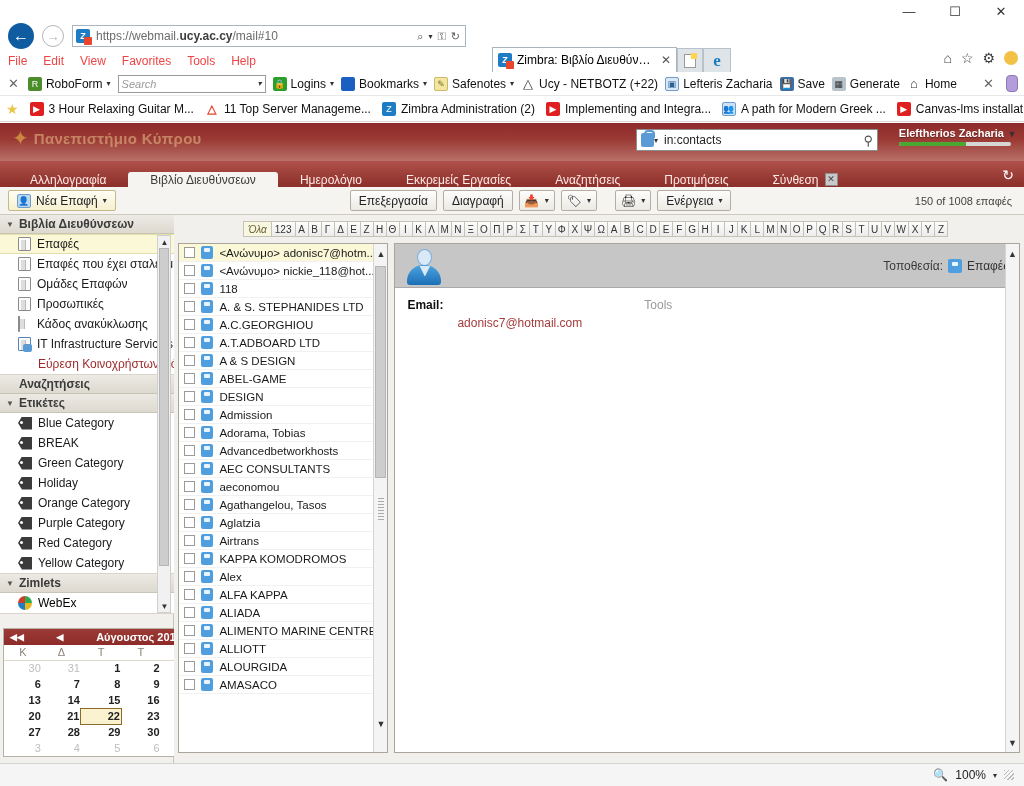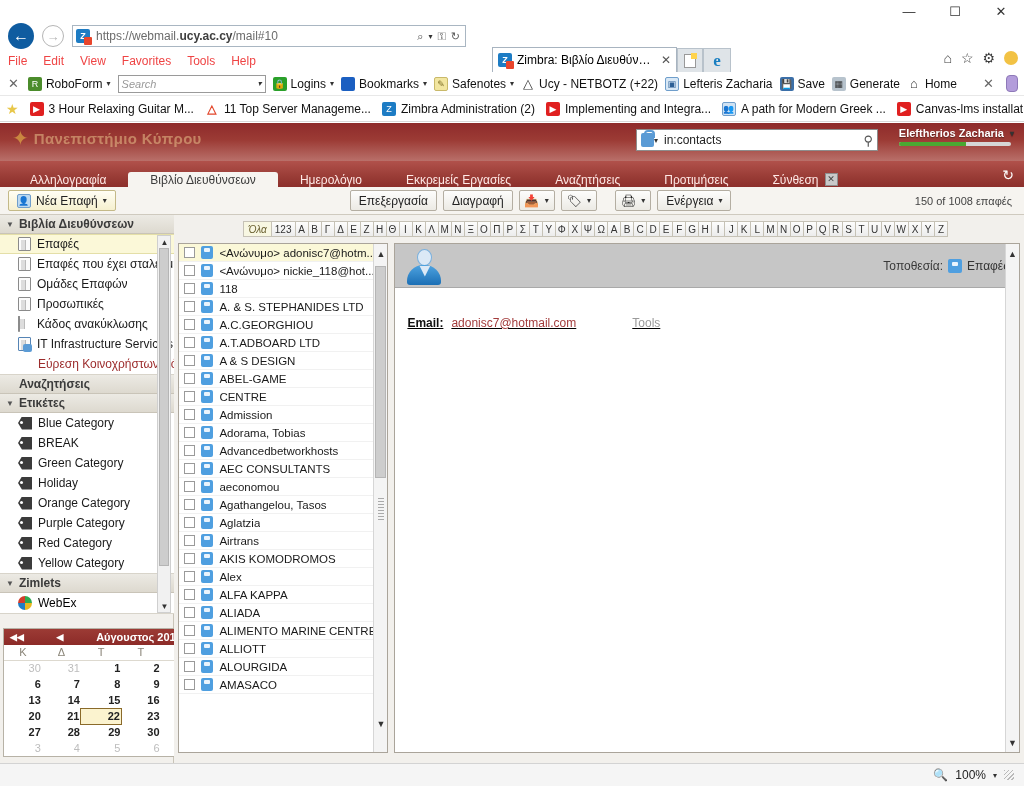--- a/index.html
+++ b/index.html
@@ -305,21 +305,21 @@
     width:38px;height:38px; position:relative; flex:0 0 auto;
   }
   .avatar .head { position:absolute; left:12px; top:2px; width:15px;height:17px; background:#dbe9f6; border-radius:50%; border:1px solid #7ab0dd;}
   .avatar .body { position:absolute; left:2px; bottom:0; width:34px;height:20px; background:linear-gradient(to bottom,#4ea3e0,#1b6fb5); border-radius:16px 16px 3px 3px;}
   .avatar .vneck { position:absolute; left:14px; bottom:8px; width:11px;height:11px; background:#dbe9f6; clip-path:polygon(0 0,100% 0,50% 100%); }
   .dp-loc { margin-left:auto; display:flex; align-items:center; gap:5px; font-size:12px; color:#3a3a3a; }
   .dp-loc b { font-weight:normal; color:#333; }
   .loc-chip { width:14px;height:14px;background:#4f9fe0;border-radius:2px;position:relative;}
   .loc-chip::after{content:"";position:absolute;left:4px;top:3px;width:6px;height:4px;background:#eaf4fd;border-radius:1px;}
   .dp-body { padding:10px 12px; font-size:12px; }
-  .dp-row { display:flex; align-items:flex-end; gap:4px;text-decoration:underline; }
+  .dp-row { display:flex; align-items:flex-start; gap:10px; }
   .dp-label { font-weight:bold; color:#111; min-width:40px; }
   .dp-val { color:#a33c3c;margin-top:18px; }
   .dp-type { color:#9a9a9a; margin-left:52px; }
   .dp-vscroll { position:absolute; right:0; top:0; width:14px; height:100%; background:#f4f4f4; border-left:1px solid #d6d6d6;}
   .dp-vscroll .up,.dp-vscroll .dn{position:absolute;left:1px;width:11px;height:13px;display:flex;align-items:center;justify-content:center;font-size:9px;color:#333;font-weight:bold;}
   .dp-vscroll .up{top:3px;} .dp-vscroll .dn{bottom:3px;}
 
   
   .statusbar {
     position:absolute; left:0; bottom:0; width:1024px; height:23px; background:#f5f5f5;
@@ -837,21 +837,21 @@
                   <span class="cname">A &amp; S DESIGN</span>
                 </div>
                 <div class="crow">
                   <span class="cbx"></span>
                   <span class="ccard"></span>
                   <span class="cname">ABEL-GAME</span>
                 </div>
                 <div class="crow">
                   <span class="cbx"></span>
                   <span class="ccard"></span>
-                  <span class="cname">CENTRE</span>
+                  <span class="cname">DESIGN</span>
                 </div>
                 <div class="crow">
                   <span class="cbx"></span>
                   <span class="ccard"></span>
                   <span class="cname">Admission</span>
                 </div>
                 <div class="crow">
                   <span class="cbx"></span>
                   <span class="ccard"></span>
                   <span class="cname">Adorama, Tobias</span>
@@ -882,21 +882,21 @@
                   <span class="cname">Aglatzia</span>
                 </div>
                 <div class="crow">
                   <span class="cbx"></span>
                   <span class="ccard"></span>
                   <span class="cname">Airtrans</span>
                 </div>
                 <div class="crow">
                   <span class="cbx"></span>
                   <span class="ccard"></span>
-                  <span class="cname">AKIS KOMODROMOS</span>
+                  <span class="cname">KAPPA KOMODROMOS</span>
                 </div>
                 <div class="crow">
                   <span class="cbx"></span>
                   <span class="ccard"></span>
                   <span class="cname">Alex</span>
                 </div>
                 <div class="crow">
                   <span class="cbx"></span>
                   <span class="ccard"></span>
                   <span class="cname">ALFA KAPPA</span>

